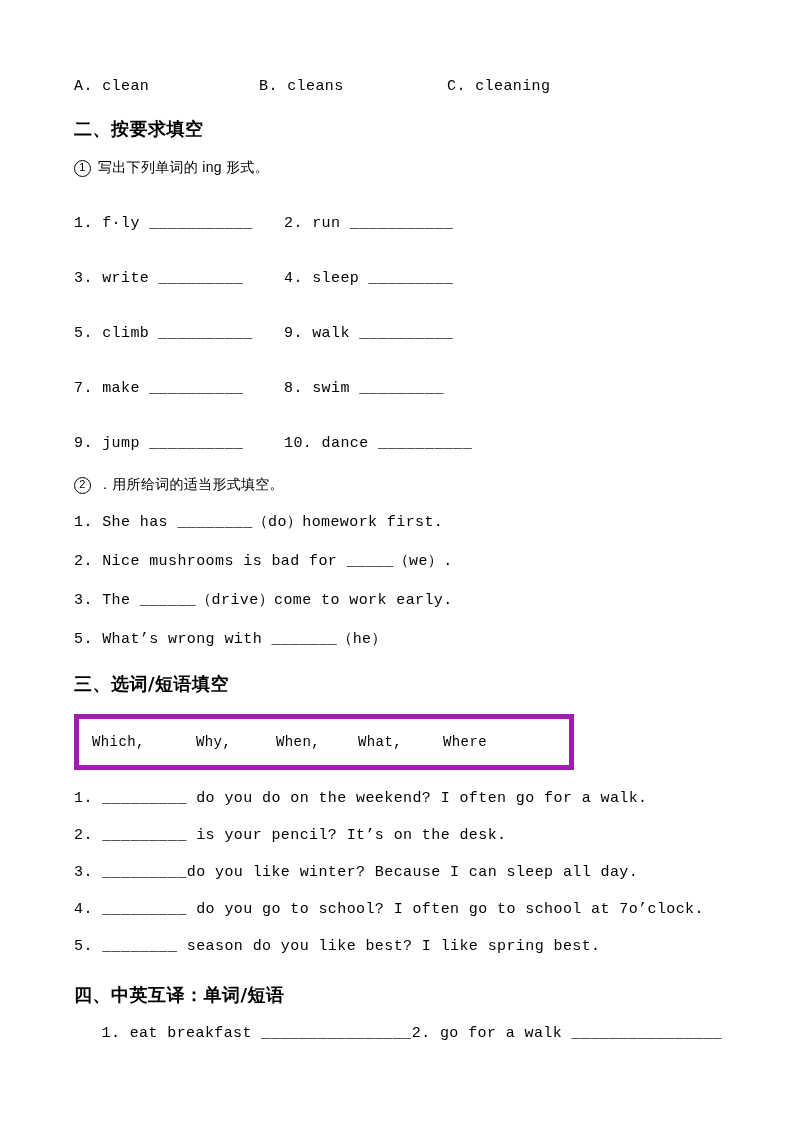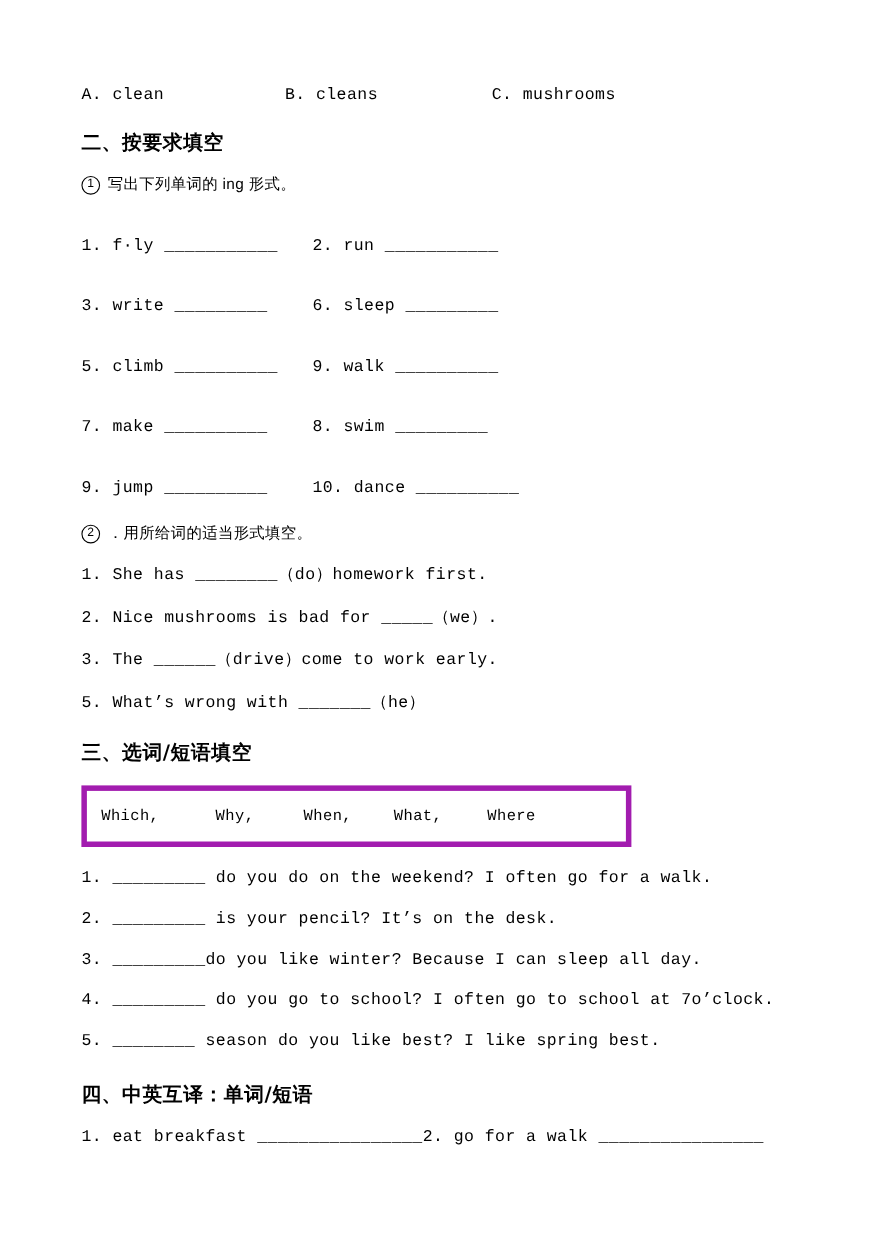--- a/index.html
+++ b/index.html
@@ -116,50 +116,51 @@
   .wb-1 { width: 104px; }
   .wb-2 { width: 80px; }
   .wb-3 { width: 82px; }
   .wb-4 { width: 85px; }
 
   .trans-line {
     font-size: 15px;
     letter-spacing: 0.4px;
     margin-bottom: 18px;
     white-space: pre;
+    text-align: right;
   }
   .spacer-8 { height: 8px; }
   .spacer-4 { height: 4px; }
 </style>
 </head>
 <body>
 
 <div class="page">
   <div class="content">
 
     <div class="mc-row">
       <span class="mc-opt mc-a">A. clean</span>
       <span class="mc-opt mc-b">B. cleans</span>
-      <span class="mc-opt mc-c">C. mushrooms</span>
+      <span class="mc-opt mc-c">C. cleaning</span>
     </div>
 
     <div class="sec-head">二、按要求填空</div>
 
     <div class="sub-head">
       <span class="circ-num">1</span>
       <span class="cjk">写出下列单词的 ing 形式。</span>
     </div>
 
     <div class="word-row">
       <span class="word-col-left">1. f·ly ___________</span>
       <span class="word-col-right">2. run ___________</span>
     </div>
     <div class="word-row">
       <span class="word-col-left">3. write _________</span>
-      <span class="word-col-right">6. sleep _________</span>
+      <span class="word-col-right">4. sleep _________</span>
     </div>
     <div class="word-row">
       <span class="word-col-left">5. climb __________</span>
       <span class="word-col-right">9. walk __________</span>
     </div>
     <div class="word-row">
       <span class="word-col-left">7. make __________</span>
       <span class="word-col-right">8. swim _________</span>
     </div>
     <div class="word-row">

